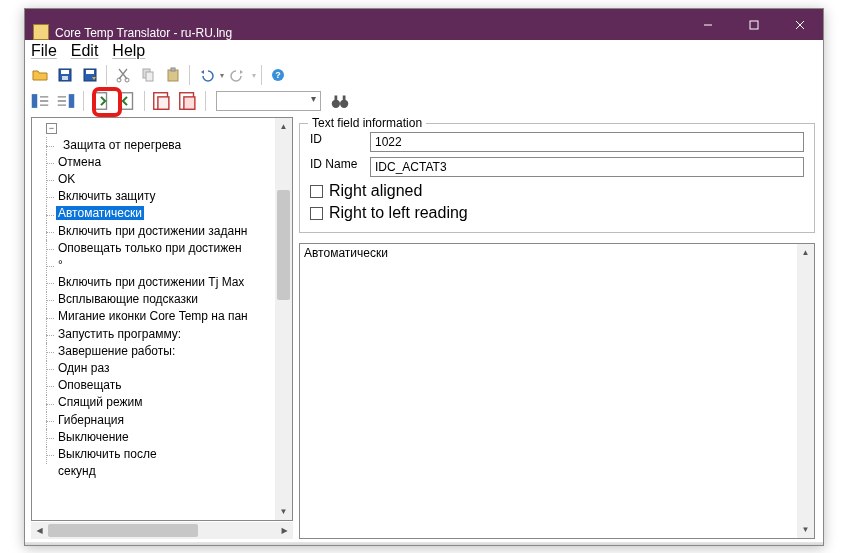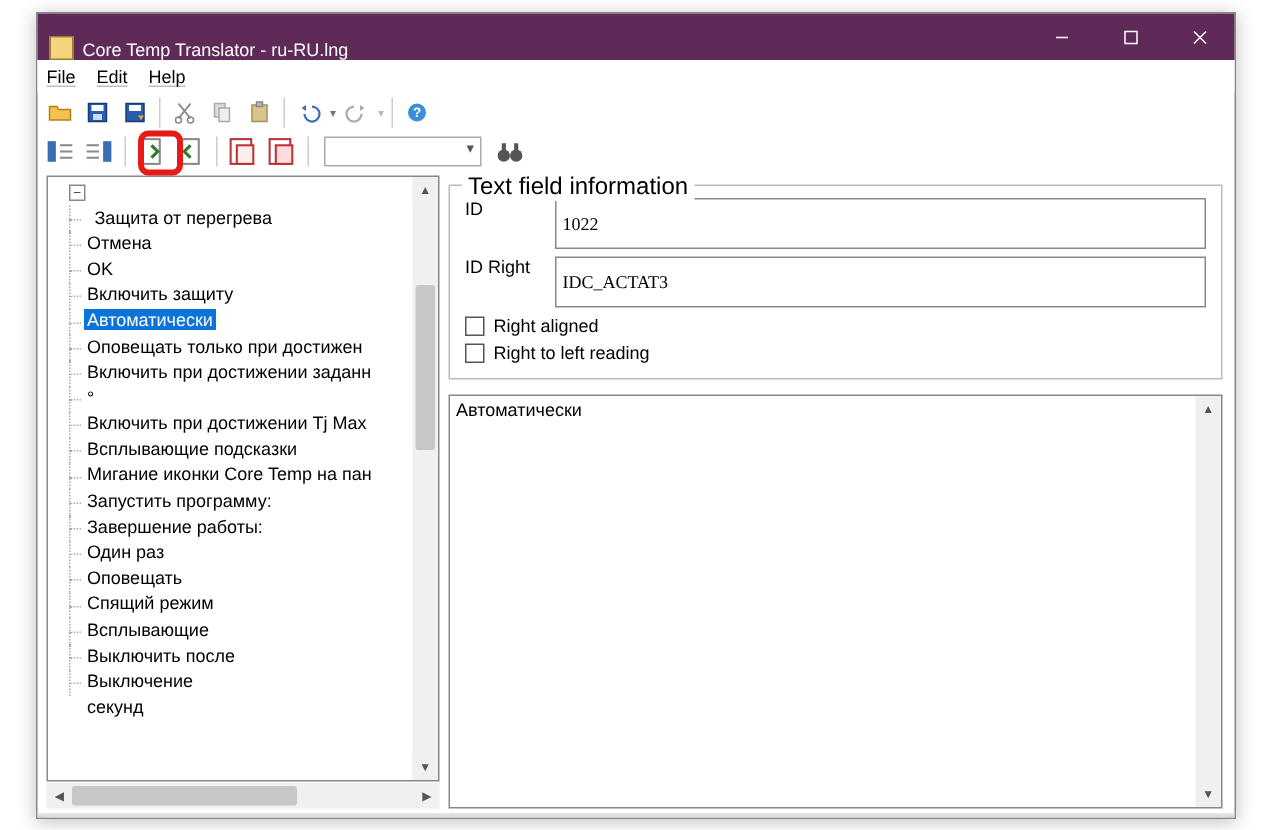--- a/index.html
+++ b/index.html
@@ -4,21 +4,21 @@
 <style>
 * { box-sizing: border-box; margin: 0; padding: 0; font-family: "Segoe UI", Tahoma, sans-serif; }
 body { background: #fff; width: 850px; height: 553px; position: relative; }
 .shadow { position: absolute; left: 24px; top: 8px; width: 800px; height: 538px; box-shadow: 0 2px 12px rgba(0,0,0,.25); border: 1px solid #888; background: #fff; }
 .titlebar { height: 31px; background: #5f2a58; color: #fff; display: flex; align-items: flex-end; font-size: 12px; }
 .titlebar .ico { width: 16px; height: 16px; margin: 0 6px 0 8px; background: #f4d47c; border: 1px solid #a07c2e; display: inline-block; }
 .titlebar .t { flex: 1; }
 .winbtns { display: flex; }
 .winbtn { width: 46px; height: 31px; display: flex; align-items: center; justify-content: center; color: #fff; }
 .winbtn svg { width: 10px; height: 10px; }
-.menubar { height: 22px; display: flex; align-items: center; padding-left: 6px; font-size: 12px; gap: 14px; background: #fff; }
+.menubar { height: 22px; display: flex; align-items: center; padding-left: 6px; font-size: 16px; gap: 14px; background: #fff; }
 .menubar span { text-decoration: underline; text-decoration-color: rgba(0,0,0,.25); text-underline-offset: 2px; }
 .toolbar { height: 26px; display: flex; align-items: center; padding-left: 4px; gap: 3px; }
 .tbtn { width: 22px; height: 22px; display: flex; align-items: center; justify-content: center; border: 1px solid transparent; }
 .tbtn svg { width: 16px; height: 16px; }
 .sep { width: 1px; height: 20px; background: #ccc; margin: 0 2px; }
 .toolbar2 { height: 26px; display: flex; align-items: center; padding-left: 4px; gap: 4px; }
 .t2btn { width: 22px; height: 22px; display: flex; align-items: center; justify-content: center; }
 .combo { width: 105px; height: 20px; border: 1px solid #aaa; background: #fff; position: relative; margin: 0 4px; }
 .combo::after { content: "▾"; position: absolute; right: 4px; top: 1px; font-size: 10px; color: #555; }
 .highlight-ring { position: absolute; left: 67px; top: 78px; width: 30px; height: 30px; border: 4px solid #e61b17; border-radius: 7px; pointer-events: none; z-index: 10; }
@@ -36,25 +36,25 @@
 .vscroll { position: absolute; right: 0; top: 0; bottom: 0; width: 17px; background: #f0f0f0; display: flex; flex-direction: column; }
 .vscroll .arr { height: 17px; display: flex; align-items: center; justify-content: center; font-size: 8px; color: #555; background: #f0f0f0; }
 .vscroll .track { flex: 1; position: relative; }
 .vscroll .thumb { position: absolute; left: 2px; right: 2px; top: 55px; height: 110px; background: #c7c7c7; border-radius: 2px; }
 .hscroll { position: absolute; left: 6px; bottom: 6px; width: 262px; height: 17px; background: #f0f0f0; display: flex; }
 .hscroll .arr { width: 17px; display: flex; align-items: center; justify-content: center; font-size: 8px; color: #555; }
 .hscroll .track { flex: 1; position: relative; }
 .hscroll .thumb { position: absolute; top: 2px; bottom: 2px; left: 0; width: 150px; background: #c7c7c7; border-radius: 2px; }
 .right { flex: 1; padding: 3px 8px 6px 6px; display: flex; flex-direction: column; }
 .group { border: 1px solid #bcbcbc; padding: 8px 10px 10px 10px; font-size: 12px; position: relative; margin-top: 6px; }
-.group .legend { position: absolute; top: -8px; left: 8px; background: #fff; padding: 0 4px; font-size: 16px; }
+.group .legend { position: absolute; top: -8px; left: 8px; background: #fff; padding: 0 4px; font-size: 12px; }
 .frow { display: flex; margin-bottom: 5px; }
 .frow .flabel { width: 60px; }
-.frow input[type=text] { flex: 1; height: 34px; border: 1px solid #888; padding: 0 4px; font-size: 12px; font-family: Liberation Serif, serif; }
-.chk { display: flex; align-items: center; gap: 6px; margin-top: 4px; font-size: 12px; }
+.frow input[type=text] { flex: 1; height: 20px; border: 1px solid #888; padding: 0 4px; font-size: 12px; font-family: Liberation Sans, sans-serif; }
+.chk { display: flex; align-items: center; gap: 6px; margin-top: 4px; font-size: 16px; }
 .chk .box { width: 13px; height: 13px; border: 1px solid #555; background: #fff; }
 .editor { flex: 1; margin-top: 10px; border: 1px solid #888; position: relative; font-size: 12px; }
 .editor .etext { padding: 2px 4px; }
 .editor .vscroll { right: 0; }
 .bottom-border { position: absolute; left: 0; right: 0; bottom: 0; height: 3px; background: linear-gradient(#e8e8e8,#d6d6d6); }
 </style>
 </head>
 <body>
 
 <div class="shadow">
@@ -222,28 +222,28 @@
           <div class="tree-row">
             <span class="dots"></span>
             <span class="lbl">Включить защиту</span>
           </div>
           <div class="tree-row sel">
             <span class="dots"></span>
             <span class="lbl">Автоматически</span>
           </div>
           <div class="tree-row">
             <span class="dots"></span>
+            <span class="lbl">Включить при достижении заданн</span>
+          </div>
+          <div class="tree-row">
+            <span class="dots"></span>
             <span class="lbl">Оповещать только при достижен</span>
           </div>
           <div class="tree-row">
             <span class="dots"></span>
-            <span class="lbl">Включить при достижении заданн</span>
-          </div>
-          <div class="tree-row">
-            <span class="dots"></span>
             <span class="lbl">°</span>
           </div>
           <div class="tree-row">
             <span class="dots"></span>
             <span class="lbl">Включить при достижении Tj Max</span>
           </div>
           <div class="tree-row">
             <span class="dots"></span>
             <span class="lbl">Всплывающие подсказки</span>
           </div>
@@ -266,29 +266,29 @@
           <div class="tree-row">
             <span class="dots"></span>
             <span class="lbl">Оповещать</span>
           </div>
           <div class="tree-row">
             <span class="dots"></span>
             <span class="lbl">Спящий режим</span>
           </div>
           <div class="tree-row">
             <span class="dots"></span>
-            <span class="lbl">Всплывающие</span>
+            <span class="lbl">Гибернация</span>
+          </div>
+          <div class="tree-row">
+            <span class="dots"></span>
+            <span class="lbl">Выключение</span>
           </div>
           <div class="tree-row">
             <span class="dots"></span>
             <span class="lbl">Выключить после</span>
-          </div>
-          <div class="tree-row">
-            <span class="dots"></span>
-            <span class="lbl">Выключение</span>
           </div>
           <div class="tree-row">
             <span class="dots"></span>
             <span class="lbl">секунд</span>
           </div>
         </div>
       <div class="vscroll">
         <div class="arr">▲</div>
         <div class="track">
             <div class="thumb"></div>
@@ -298,21 +298,21 @@
     </div>
 
     <div class="right">
       <div class="group">
         <div class="legend">Text field information</div>
         <div class="frow">
           <div class="flabel">ID</div>
           <input type="text" value="1022" style="">
         </div>
         <div class="frow">
-          <div class="flabel">ID Right</div>
+          <div class="flabel">ID Name</div>
           <input type="text" value="IDC_ACTAT3" style="">
         </div>
         <div class="chk">
           <span class="box"></span>
           <span>Right aligned</span>
         </div>
         <div class="chk">
           <span class="box"></span>
           <span>Right to left reading</span>
         </div>

